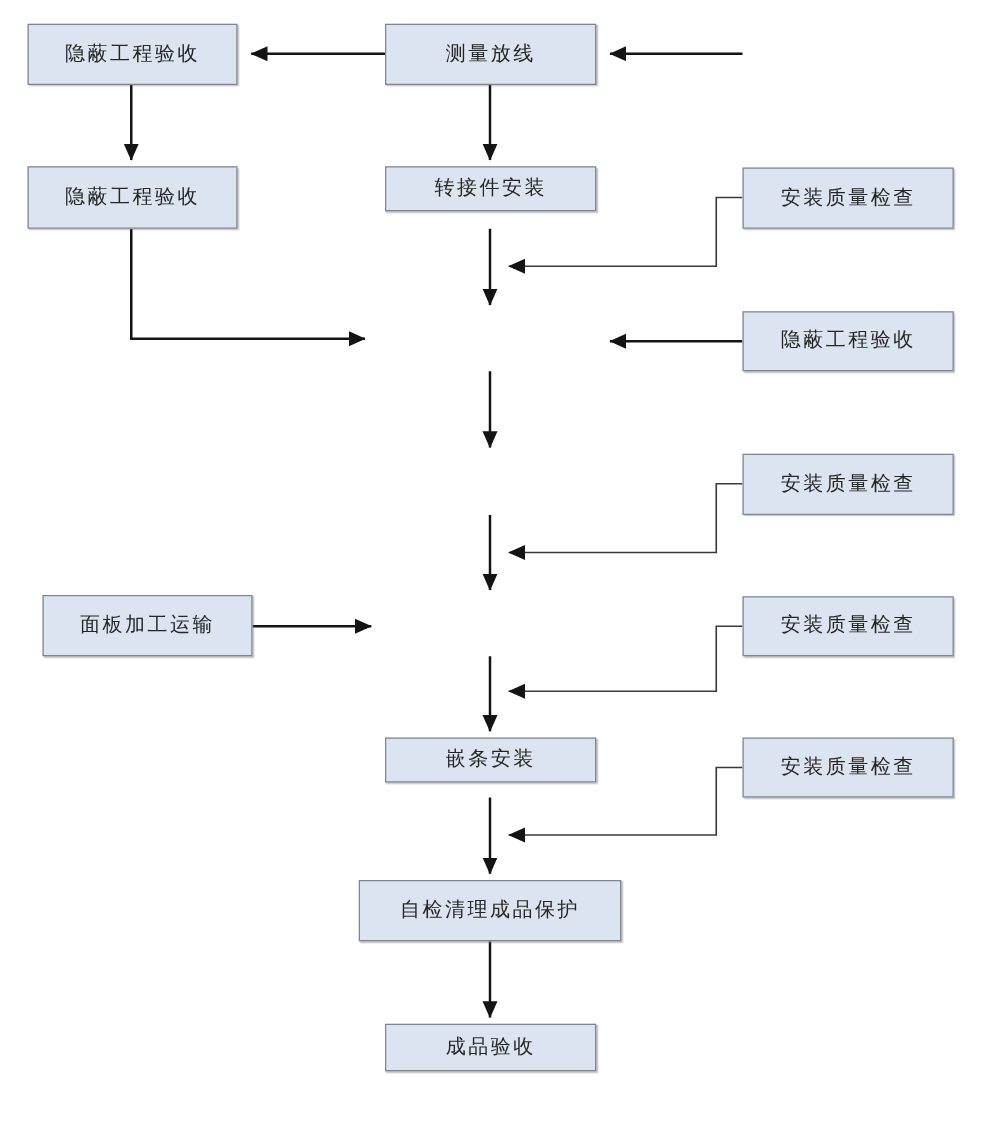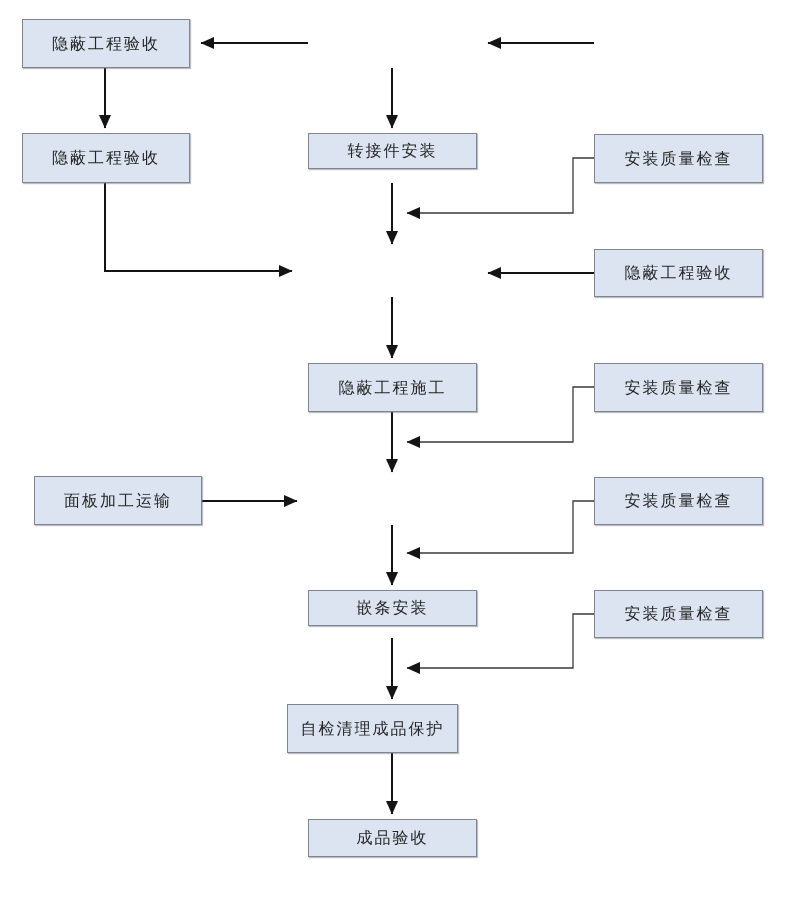--- a/index.html
+++ b/index.html
@@ -79,57 +79,57 @@
 
     <path class="tap" d="M594,158 H573 V213 H407" marker-end="url(#arrow)"></path>
     <path class="tap" d="M594,387 H573 V442 H407" marker-end="url(#arrow)"></path>
     <path class="tap" d="M594,501 H573 V553 H407" marker-end="url(#arrow)"></path>
     <path class="tap" d="M594,614 H573 V668 H407" marker-end="url(#arrow)"></path>
   </svg>
 
   <div class="node" style="left:22px;top:19px;width:168px;height:49px">
     <span class="node-label">隐蔽工程验收</span>
   </div>
+  <div class="node" style="left:308px;top:19px;width:169px;height:49px">
+    <span class="node-label">测量放线</span>
+  </div>
 
   <div class="node" style="left:22px;top:133px;width:168px;height:50px">
     <span class="node-label">隐蔽工程验收</span>
   </div>
   <div class="node" style="left:308px;top:133px;width:169px;height:36px">
     <span class="node-label">转接件安装</span>
   </div>
   <div class="node" style="left:594px;top:134px;width:169px;height:49px">
     <span class="node-label">安装质量检查</span>
   </div>
 
   <div class="node" style="left:594px;top:249px;width:169px;height:48px">
     <span class="node-label">隐蔽工程验收</span>
   </div>
 
-  <div class="node" style="left:308px;top:363px;width:169px;height:49px">
-    <span class="node-label">隐蔽工程施工</span>
-  </div>
   <div class="node" style="left:594px;top:363px;width:169px;height:49px">
     <span class="node-label">安装质量检查</span>
   </div>
 
   <div class="node" style="left:34px;top:476px;width:168px;height:49px">
     <span class="node-label">面板加工运输</span>
   </div>
   <div class="node" style="left:594px;top:477px;width:169px;height:48px">
     <span class="node-label">安装质量检查</span>
   </div>
 
   <div class="node" style="left:308px;top:590px;width:169px;height:36px">
     <span class="node-label">嵌条安装</span>
   </div>
   <div class="node" style="left:594px;top:590px;width:169px;height:48px">
     <span class="node-label">安装质量检查</span>
   </div>
 
-  <div class="node" style="left:287px;top:704px;width:171px;height:49px">
+  <div class="node" style="left:287px;top:704px;width:210px;height:49px">
     <span class="node-label">自检清理成品保护</span>
   </div>
 
   <div class="node" style="left:308px;top:819px;width:169px;height:38px">
     <span class="node-label">成品验收</span>
   </div>
 
 </div>
 
 </body></html>

